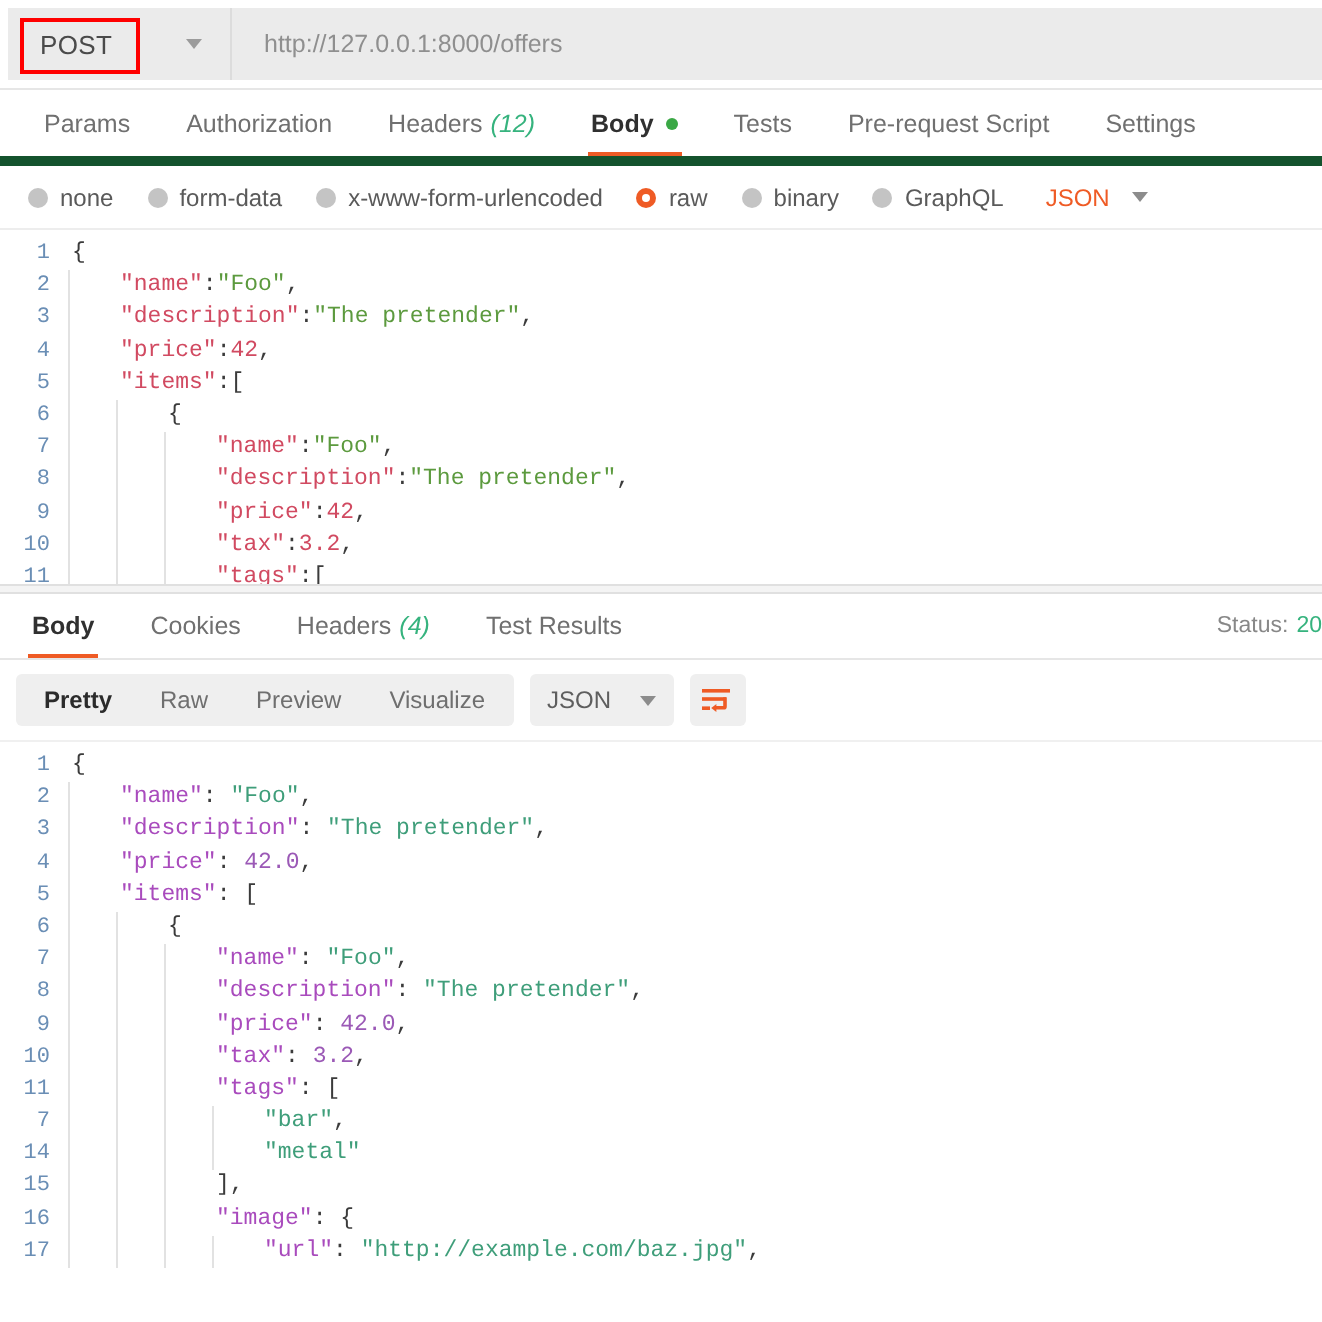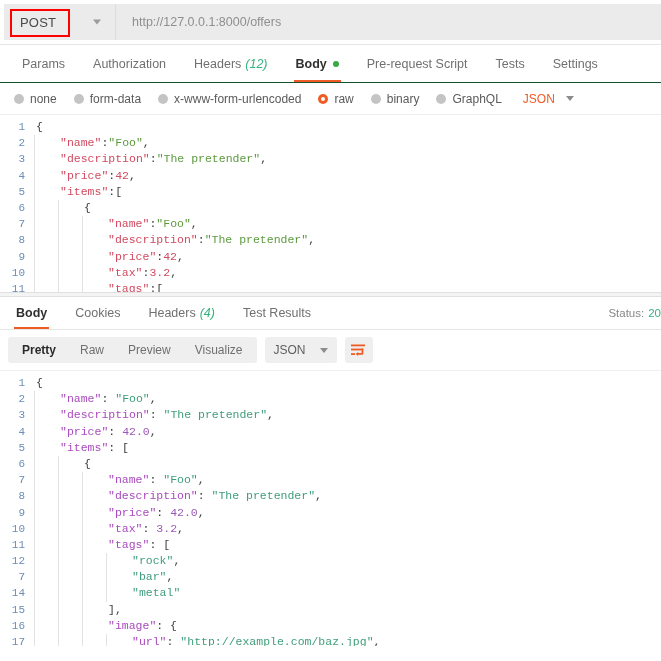--- a/index.html
+++ b/index.html
@@ -59,21 +59,21 @@
     font-size: 12.5px;
     color: #8f8f8f;
     font-family: "Liberation Sans", sans-serif;
   }
 
   
   .req-tabs {
     height: 38px;
     display: flex;
     align-items: stretch;
-    border-bottom: 1px solid #14532d;
+    border-bottom: 5px solid #14532d;
     padding-left: 8px;
     background: #fff;
   }
   .rtab {
     position: relative;
     display: flex;
     align-items: center;
     padding: 0 14px;
     font-size: 12.5px;
     color: #707070;
@@ -274,24 +274,24 @@
     </div>
     <div class="rtab">
       <span>Headers</span>
       <span class="count">(12)</span>
     </div>
     <div class="rtab active">
       <span>Body</span>
       <span class="greendot"></span>
     </div>
     <div class="rtab">
+      <span>Tests</span>
+    </div>
+    <div class="rtab">
       <span>Pre-request Script</span>
-    </div>
-    <div class="rtab">
-      <span>Tests</span>
     </div>
     <div class="rtab">
       <span>Settings</span>
     </div>
   </div>
 
   <div class="bodytype">
     <div class="radio-item">
       <span class="radio-dot"></span>
       <span>none</span>
@@ -536,30 +536,20 @@
       <div class="code-row">
         <div class="ln">11</div>
         <div class="guides">
           <div class="guide"></div>
           <div class="guide"></div>
           <div class="guide"></div>
         </div>
         <div class="codetext"><span class="k">"tags"</span><span class="p">: [</span></div>
       </div>
       <div class="code-row">
-        <div class="ln">12</div>
-        <div class="guides">
-          <div class="guide"></div>
-          <div class="guide"></div>
-          <div class="guide"></div>
-          <div class="guide"></div>
-        </div>
-        <div class="codetext"><span class="s">"rock"</span><span class="p">,</span></div>
-      </div>
-      <div class="code-row">
         <div class="ln">7</div>
         <div class="guides">
           <div class="guide"></div>
           <div class="guide"></div>
           <div class="guide"></div>
           <div class="guide"></div>
         </div>
         <div class="codetext"><span class="s">"bar"</span><span class="p">,</span></div>
       </div>
       <div class="code-row">

